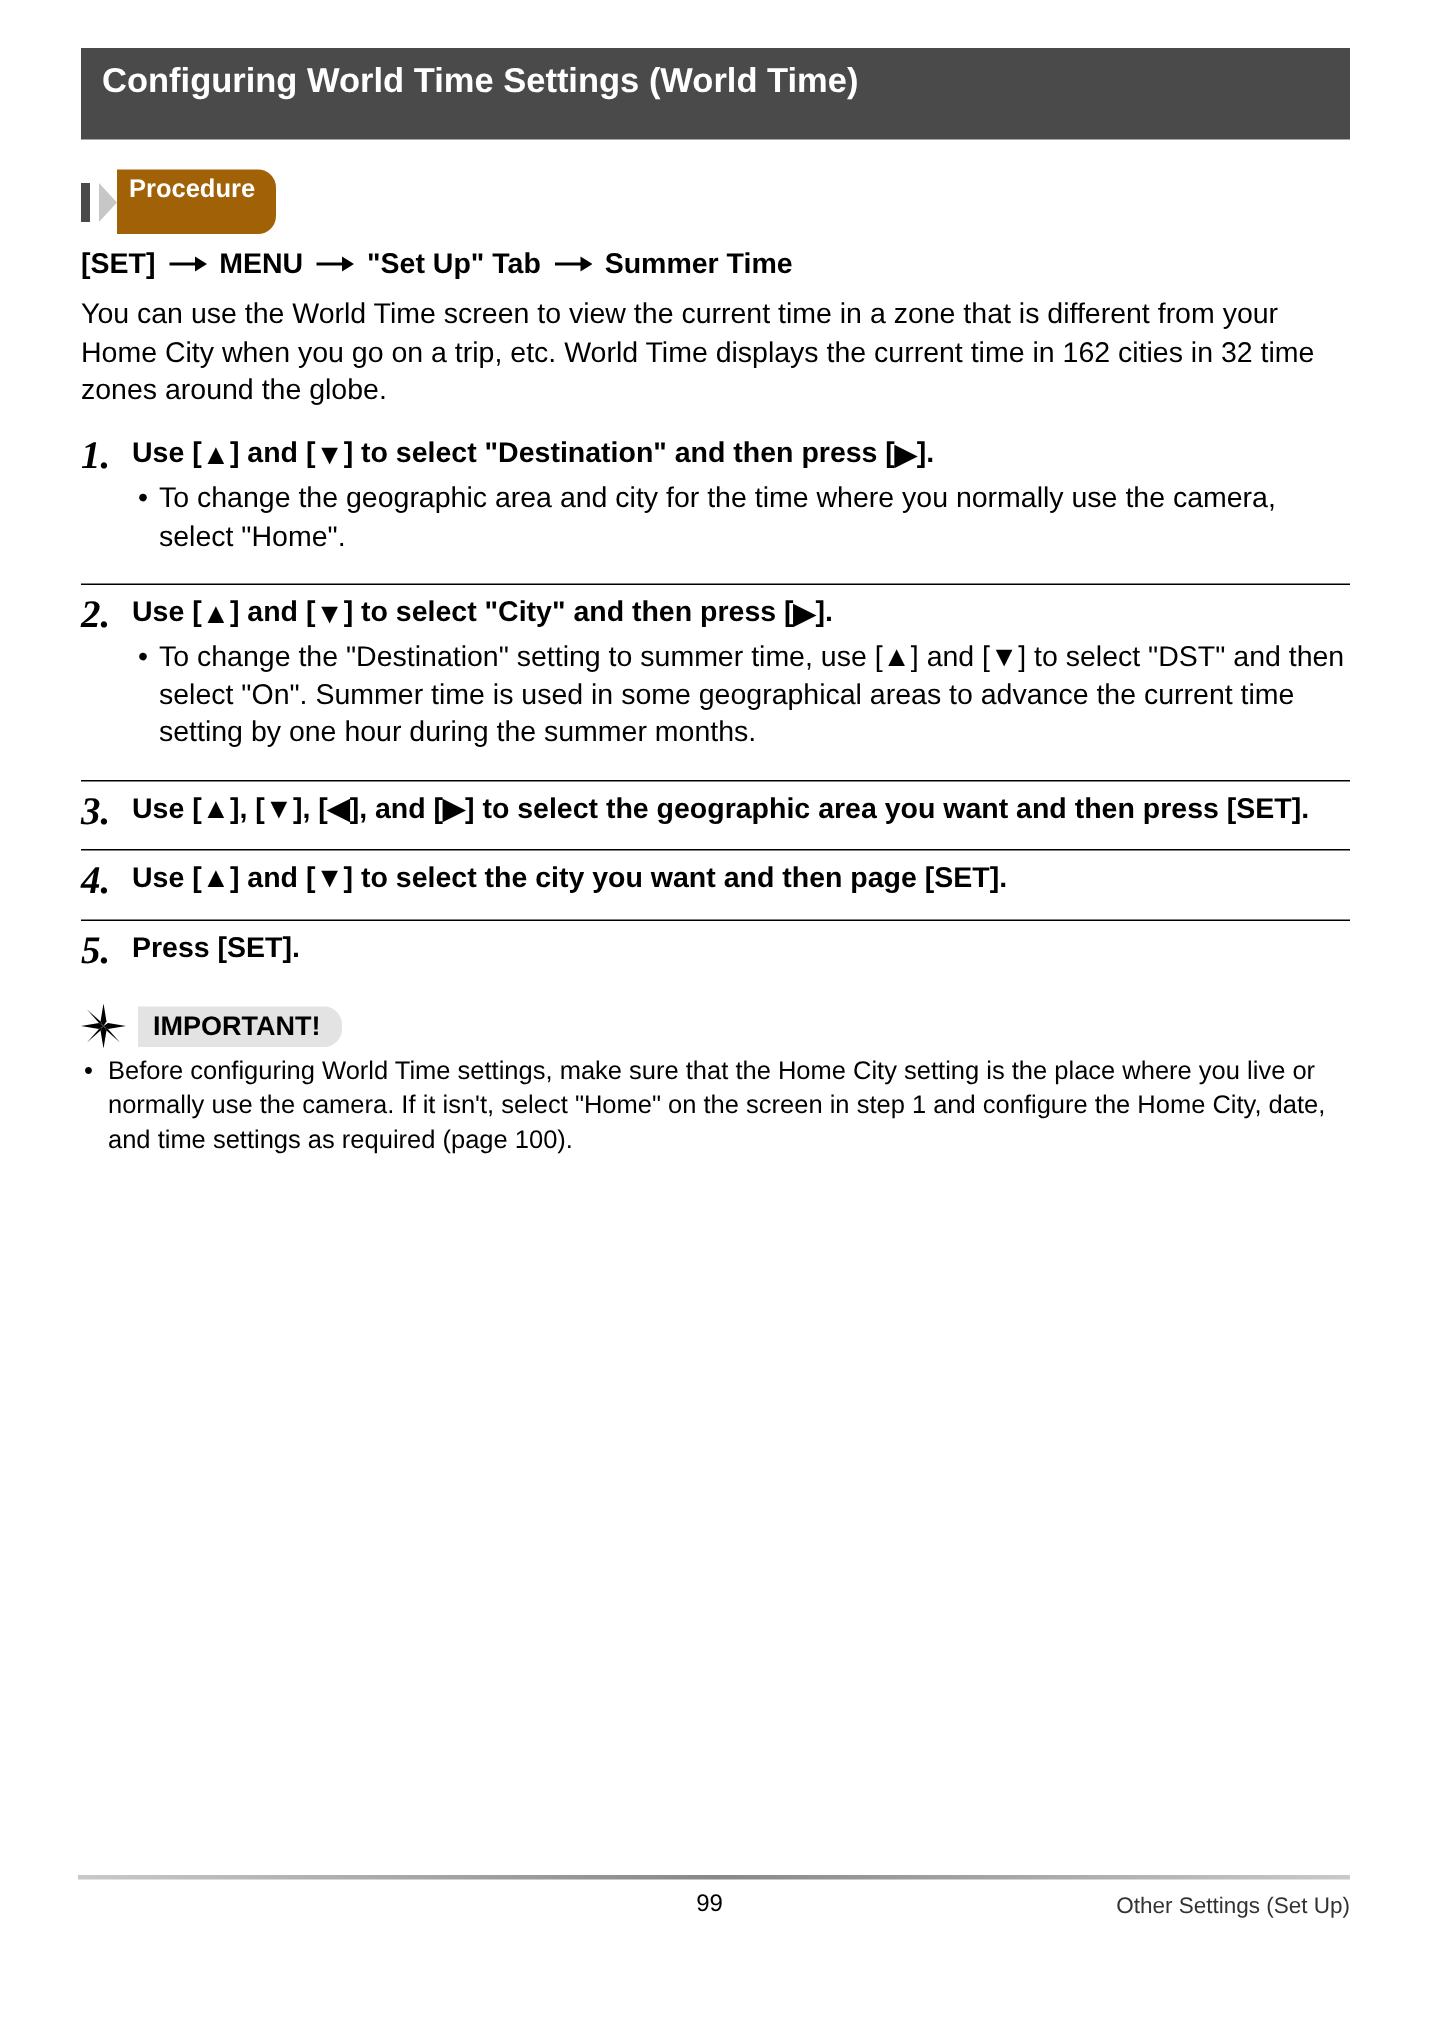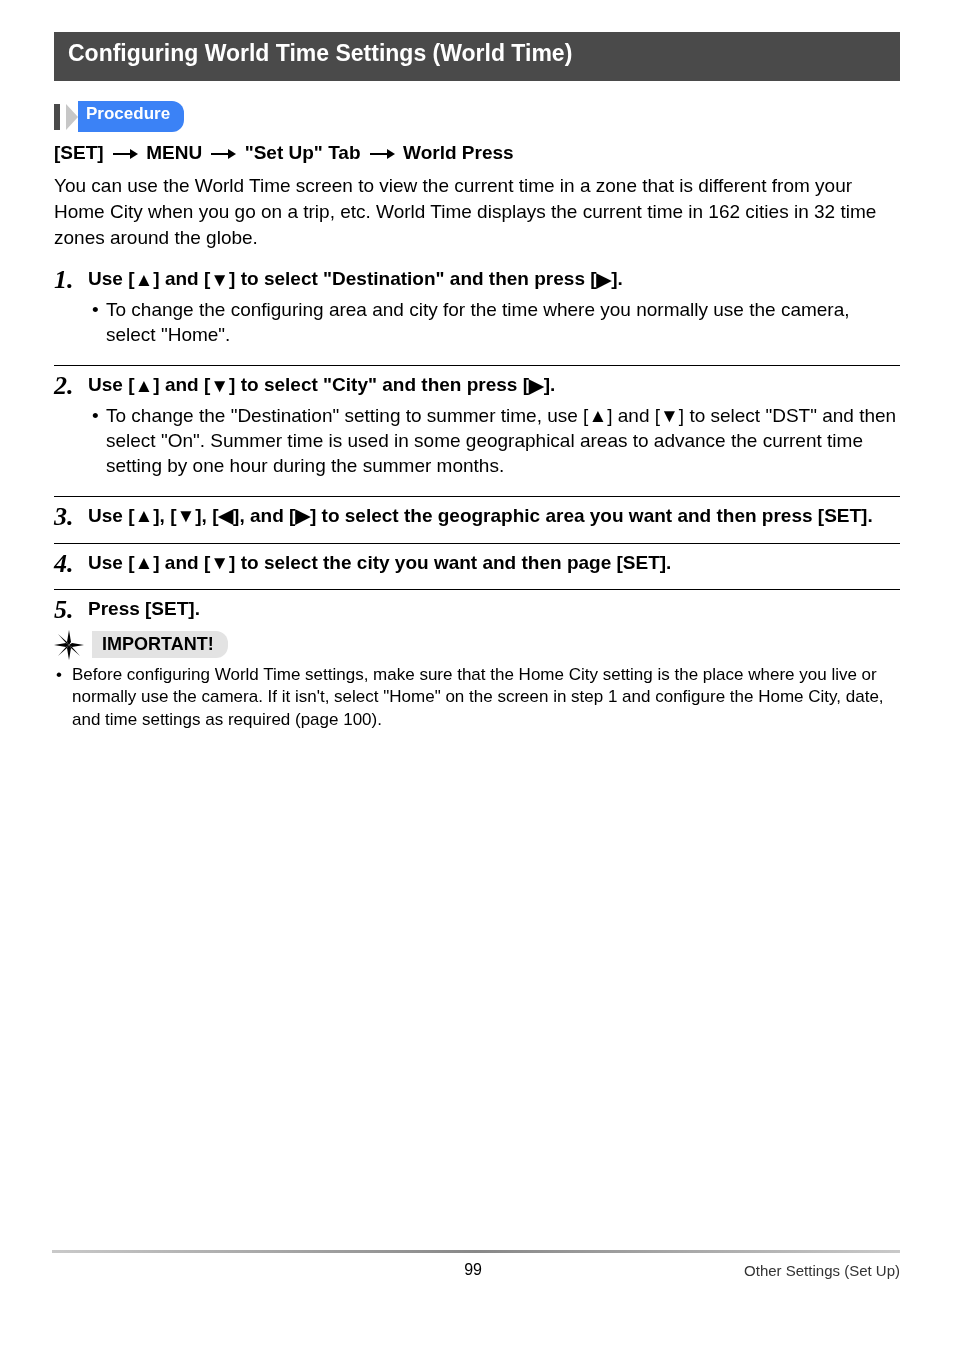--- a/index.html
+++ b/index.html
@@ -14,43 +14,43 @@
     padding: 32px 54px 20px 54px;
     min-height: 1297px;
     position: relative;
     box-sizing: border-box;
   }
   .section-bar {
     background: #4a4a4a;
     color: #fff;
     font-size: 23px;
     font-weight: bold;
-    padding: 8px 14px 14px 14px;
+    padding: 8px 14px 26px 14px;
     margin-bottom: 20px;
   }
   .procedure-row {
     display: flex;
     align-items: center;
     margin-bottom: 8px;
   }
   .proc-bar {
     width: 6px;
     height: 26px;
     background: #4a4a4a;
     margin-right: 6px;
   }
   .proc-chevron svg {
     display: block;
   }
   .proc-pill {
-    background: #3b82f6;
+    background: #a16207;
     color: #fff;
     font-weight: bold;
     font-size: 17px;
-    padding: 3px 14px 8px 8px;
+    padding: 3px 14px 20px 8px;
     border-radius: 0 12px 12px 0;
     margin-left: -2px;
   }
   .nav-path {
     font-size: 19px;
     font-weight: bold;
     margin: 8px 0 6px 0;
     line-height: 1.4;
   }
   .nav-path .arrow {
@@ -109,21 +109,21 @@
   }
   .bullet-list li::before {
     content: "•";
     position: absolute;
     left: 0;
     top: 0;
   }
   .important-row {
     display: flex;
     align-items: center;
-    margin-top: 4px;
+    margin-top: 20px;
     margin-bottom: 4px;
     gap: 8px;
   }
   .starburst {
     width: 30px;
     height: 30px;
     flex-shrink: 0;
   }
   .important-pill {
     background: #e3e3e3;
@@ -206,33 +206,33 @@
     <span>MENU</span>
     <span class="arrow"><svg width="26" height="12" viewBox="0 0 26 12">
           <line x1="1" y1="6" x2="20" y2="6" stroke="#000" stroke-width="2"></line>
           <polygon points="18,1 26,6 18,11" fill="#000"></polygon>
         </svg></span>
     <span>"Set Up" Tab</span>
     <span class="arrow"><svg width="26" height="12" viewBox="0 0 26 12">
           <line x1="1" y1="6" x2="20" y2="6" stroke="#000" stroke-width="2"></line>
           <polygon points="18,1 26,6 18,11" fill="#000"></polygon>
         </svg></span>
-    <span>World Press</span>
+    <span>Summer Time</span>
   </div>
 
   <div class="body-text">You can use the World Time screen to view the current time in a zone that is different from your Home City when you go on a trip, etc. World Time displays the current time in 162 cities in 32 time zones around the globe.</div>
 
   <div class="step" style="border-top:none;">
     <div class="step-num">1.</div>
     <div class="step-body">
       <div class="step-instr">
         <span>Use [</span><span class="tri">▲</span><span>] and [</span><span class="tri">▼</span><span>] to select "Destination" and then press [</span><span class="tri">▶</span><span>].</span>
       </div>
       <ul class="bullet-list">
-        <li>To change the configuring area and city for the time where you normally use the camera, select "Home".</li>
+        <li>To change the geographic area and city for the time where you normally use the camera, select "Home".</li>
       </ul>
     </div>
   </div>
 
   <div class="step">
     <div class="step-num">2.</div>
     <div class="step-body">
       <div class="step-instr">
         <span>Use [</span><span class="tri">▲</span><span>] and [</span><span class="tri">▼</span><span>] to select "City" and then press [</span><span class="tri">▶</span><span>].</span>
       </div>

